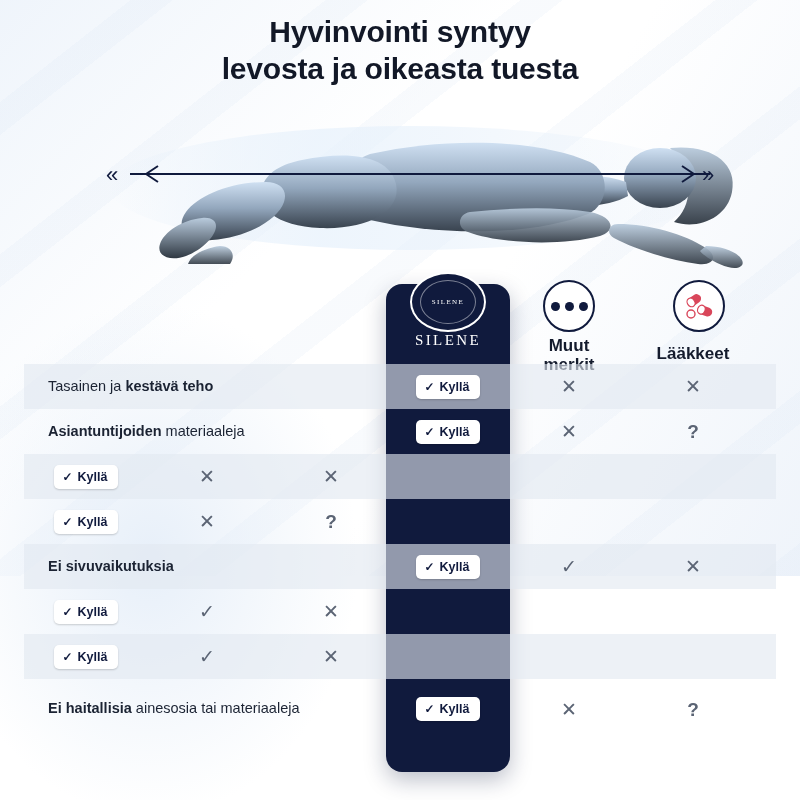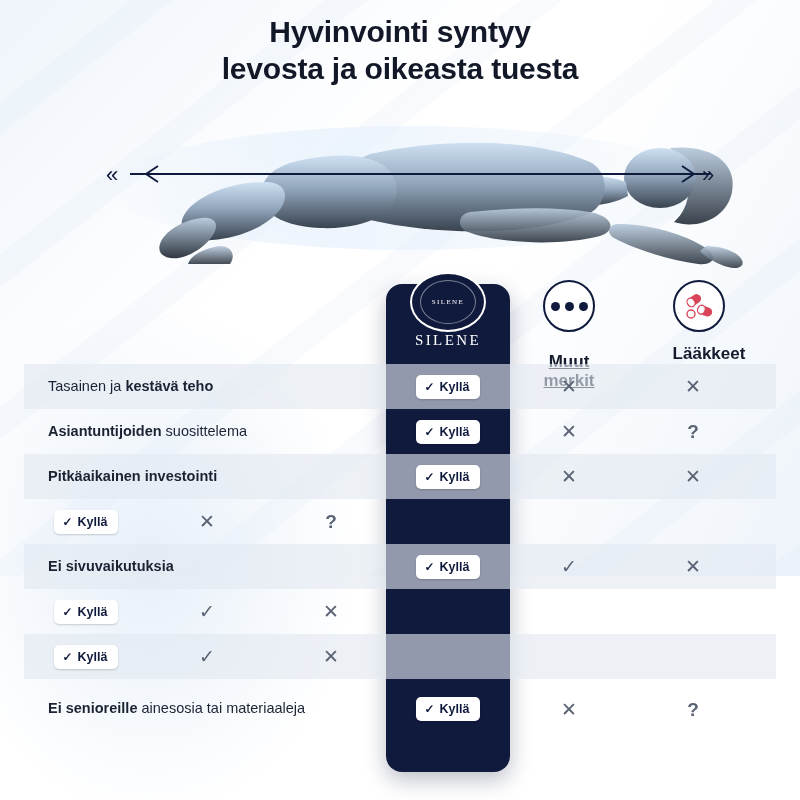--- a/index.html
+++ b/index.html
@@ -250,77 +250,76 @@
       <div class="bdg-inner">SILENE</div>
     </div>
 
     <div class="icon-badge" style="left:519px; top:8px;">
       <span class="dots">
           <i></i>
           <i></i>
           <i></i>
         </span>
     </div>
-    <div class="col-head" style="left:486px; top:80px; width:118px;text-decoration:underline;">
+    <div class="col-head" style="left:486px; top:64px; width:118px;">
       <div class="label">
         <span>Muut</span><br>
         <span>merkit</span>
       </div>
     </div>
 
     <div class="icon-badge" style="left:649px; top:8px;">
       <svg width="34" height="34" viewBox="0 0 34 34">
         <g transform="rotate(-35 12 12)">
           <rect x="5" y="7" width="15" height="9" rx="4.5" fill="#d9465a"></rect>
           <rect x="5" y="7" width="7.5" height="9" rx="4.5" fill="#ffffff" stroke="#d9465a" stroke-width="1.2"></rect>
         </g>
         <g transform="rotate(20 22 20)">
           <rect x="16" y="17" width="15" height="9" rx="4.5" fill="#d9465a"></rect>
           <rect x="16" y="17" width="7.5" height="9" rx="4.5" fill="#ffffff" stroke="#d9465a" stroke-width="1.2"></rect>
         </g>
         <circle cx="9" cy="25" r="4" fill="#ffffff" stroke="#d9465a" stroke-width="1.4"></circle>
       </svg>
     </div>
-    <div class="col-head" style="left:620px; top:72px; width:130px;">
+    <div class="col-head" style="left:604px; top:72px; width:130px;">
       <div class="label">Lääkkeet</div>
     </div>
 
     <div class="rows">
         <div class="row alt">
           <div class="feature"><span>Tasainen ja </span><b>kestävä teho</b><span></span></div>
           <div class="cell">
             <span class="yes-pill">
               <span class="tick">✓</span>
               <span>Kyllä</span>
             </span>
           </div>
           <div class="cell c-other">
             <span class="mark-x">✕</span>
           </div>
           <div class="cell c-meds">
             <span class="mark-x">✕</span>
           </div>
         </div>
         <div class="row">
-          <div class="feature"><span></span><b>Asiantuntijoiden</b><span> suosittelema</span></div>
+          <div class="feature"><span></span><b>Asiantuntijoiden</b><span> materiaaleja</span></div>
           <div class="cell">
             <span class="yes-pill">
               <span class="tick">✓</span>
               <span>Kyllä</span>
             </span>
           </div>
           <div class="cell c-other">
             <span class="mark-x">✕</span>
           </div>
           <div class="cell c-meds">
             <span class="mark-q">?</span>
           </div>
         </div>
         <div class="row alt">
-          <div class="feature"><span></span><b>Pitkäaikainen investointi</b><span></span></div>
           <div class="cell">
             <span class="yes-pill">
               <span class="tick">✓</span>
               <span>Kyllä</span>
             </span>
           </div>
           <div class="cell c-other">
             <span class="mark-x">✕</span>
           </div>
           <div class="cell c-meds">
@@ -378,21 +377,21 @@
             </span>
           </div>
           <div class="cell c-other">
             <span class="mark-check">✓</span>
           </div>
           <div class="cell c-meds">
             <span class="mark-x">✕</span>
           </div>
         </div>
         <div class="row tall">
-          <div class="feature"><span></span><b>Ei senioreille</b><span> ainesosia tai materiaaleja</span></div>
+          <div class="feature"><span></span><b>Ei haitallisia</b><span> ainesosia tai materiaaleja</span></div>
           <div class="cell">
             <span class="yes-pill">
               <span class="tick">✓</span>
               <span>Kyllä</span>
             </span>
           </div>
           <div class="cell c-other">
             <span class="mark-x">✕</span>
           </div>
           <div class="cell c-meds">

